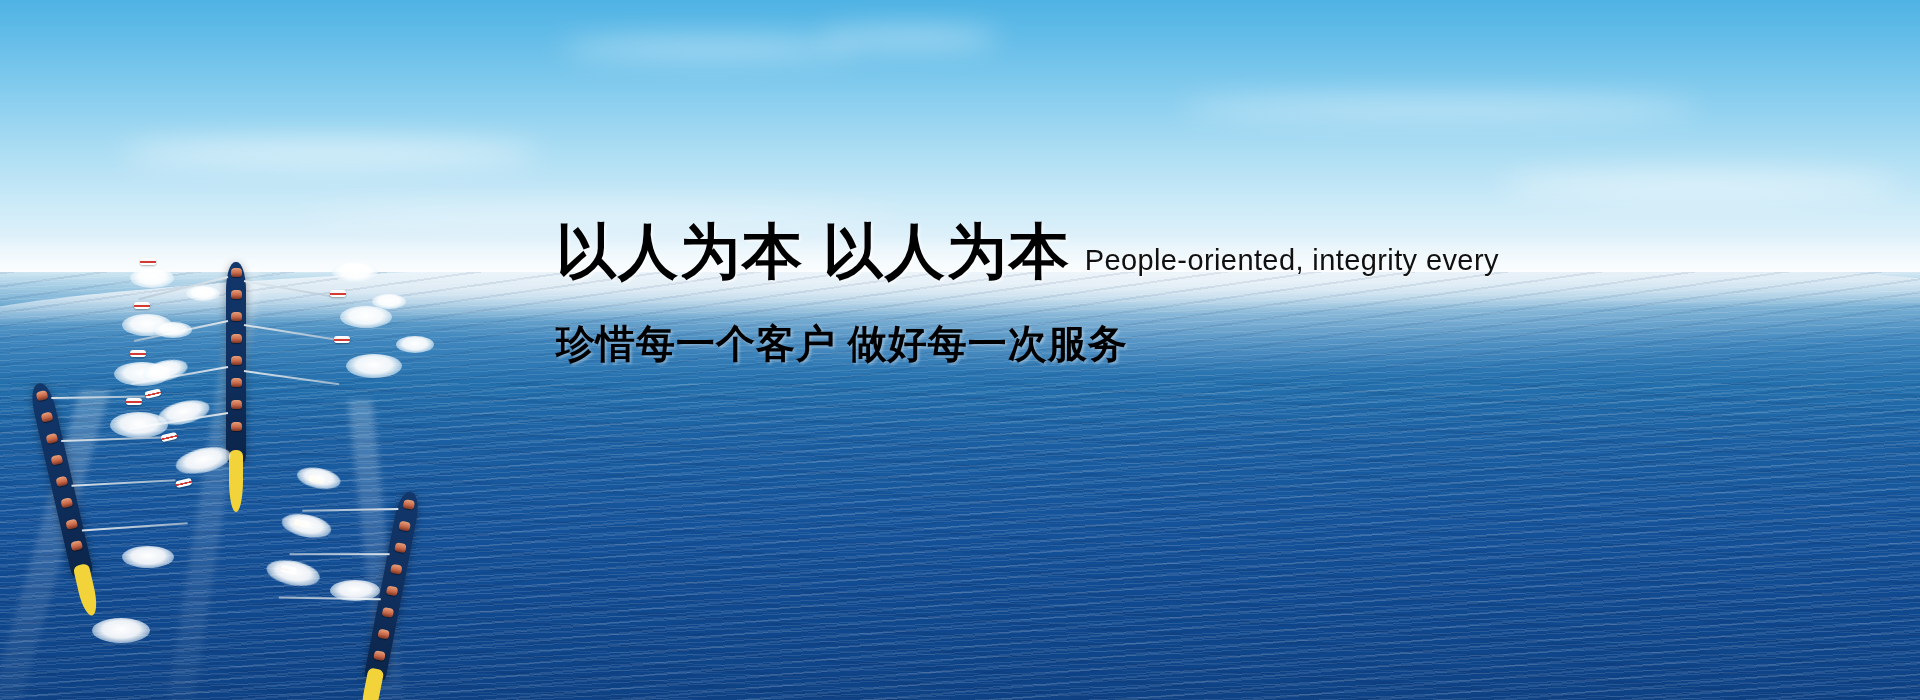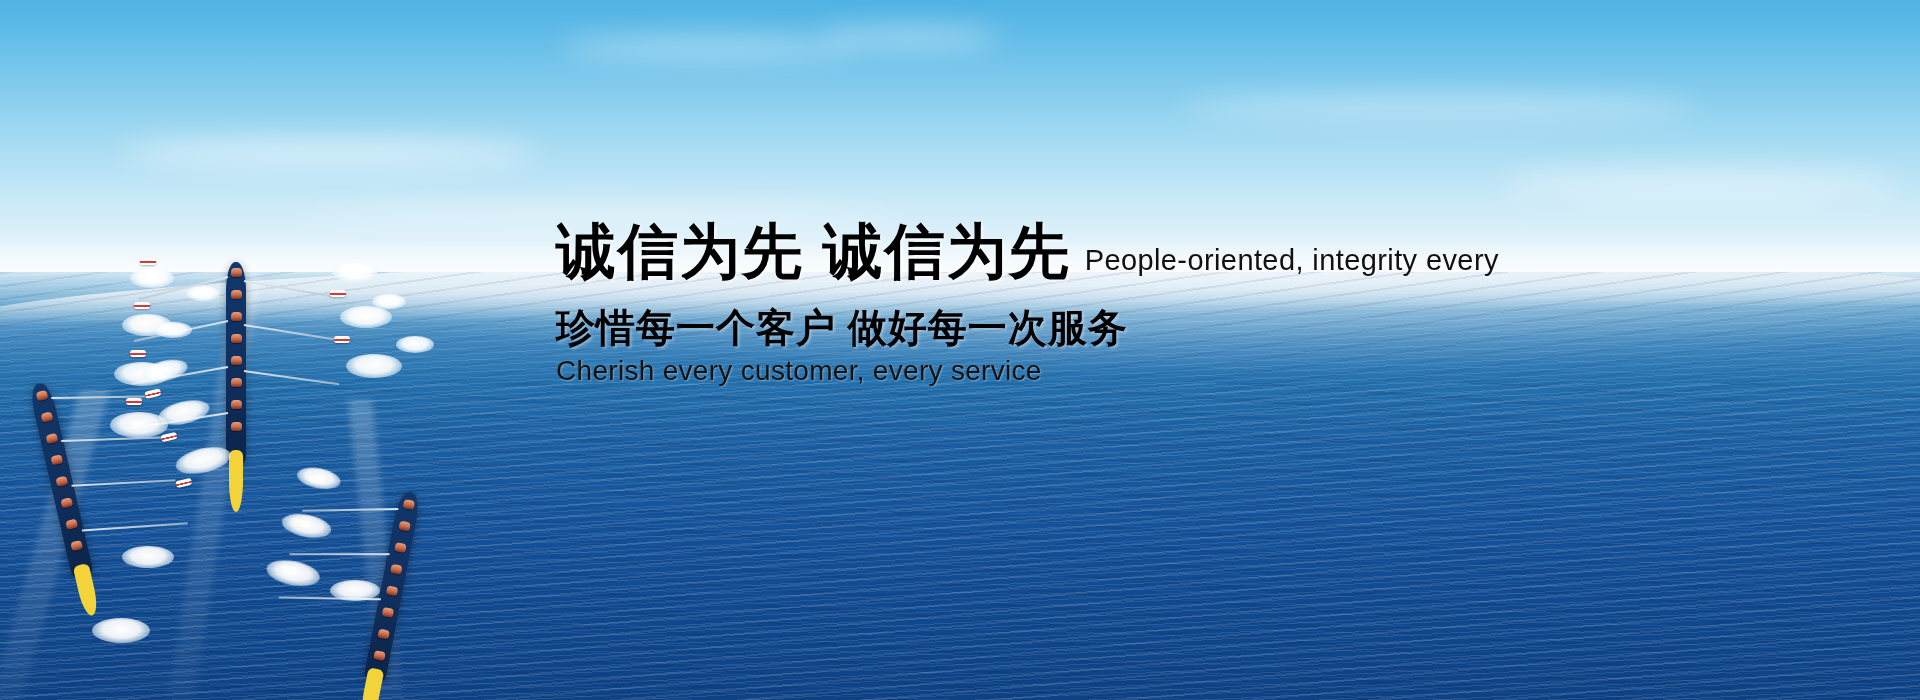--- a/index.html
+++ b/index.html
@@ -157,21 +157,21 @@
   .headline-en{
     font-family:"Liberation Sans","DejaVu Sans",sans-serif;
     font-size:29px;
     font-weight:400;
     color:#111;
     letter-spacing:.4px;
     padding-bottom:5px;
     text-shadow:1px 1px 2px rgba(255,255,255,.6);
   }
   .line2{
-    margin-top:24px;
+    margin-top:40px;
     font-family:"Liberation Sans","DejaVu Sans",sans-serif;
     font-size:39px;
     font-weight:700;
     letter-spacing:1px;
     color:#000;
     line-height:1.15;
     white-space:nowrap;
     text-shadow:2px 2px 3px rgba(255,255,255,.35);
   }
   .line3{
@@ -307,20 +307,19 @@
     <div class="splash" style="left:154px;top:72px;width:38px;height:16px;"></div>
     <div class="splash" style="left:372px;top:44px;width:34px;height:15px;"></div>
     <div class="splash" style="left:396px;top:86px;width:38px;height:17px;"></div>
     <div class="splash" style="left:122px;top:296px;width:52px;height:22px;"></div>
     <div class="splash" style="left:92px;top:368px;width:58px;height:25px;"></div>
     <div class="splash" style="left:330px;top:330px;width:50px;height:21px;"></div>
   </div>
 
   <div class="copy">
     <div class="line1">
-      <span class="headline-cn">诚信为先 诚信为先</span>
+      <span class="headline-cn">以人为本 以人为本</span>
       <span class="headline-en">People-oriented, integrity every</span>
     </div>
     <div class="line2">珍惜每一个客户  做好每一次服务</div>
-    <div class="line3">Cherish every customer, every service</div>
   </div>
 
 </div>
 
 </body></html>

